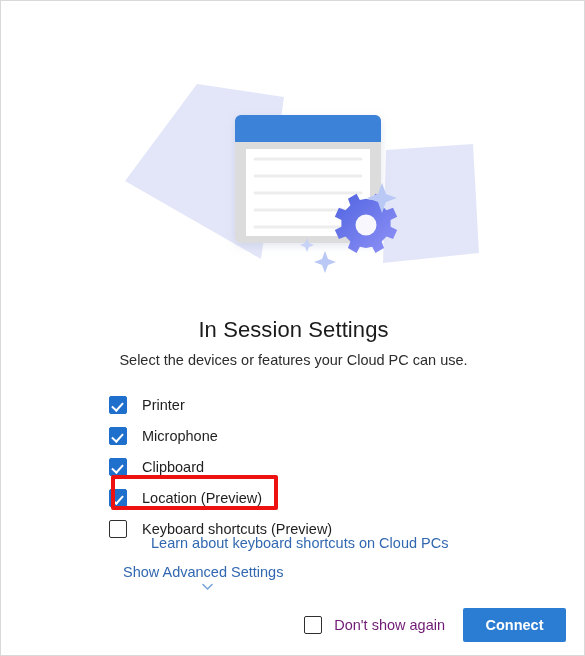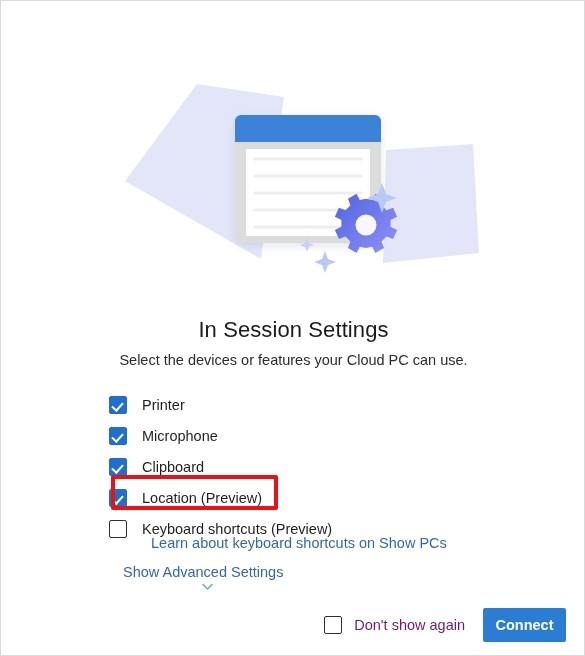--- a/index.html
+++ b/index.html
@@ -163,21 +163,21 @@
     align-items: center;
     margin-right: 18px;
   }
   .dontshow-label {
     margin-left: 12px;
     font-size: 14.5px;
     color: #701a75;
     white-space: nowrap;
   }
   .connect-button {
-    width: 83px;
+    width: 103px;
     height: 34px;
     background: #2b7cd3;
     color: #ffffff;
     font-size: 14.5px;
     font-weight: bold;
     font-family: "Liberation Sans", sans-serif;
     border: none;
     border-radius: 2px;
     cursor: pointer;
     display: flex;
@@ -269,21 +269,21 @@
 
     <div class="option-row">
       <span class="cbox unchecked"></span>
       <span class="option-label">Keyboard shortcuts (Preview)</span>
     </div>
 
   </div>
 
   <div class="annotation-box"></div>
 
-  <a class="learn-link" href="#">Learn about keyboard shortcuts on Show PCs</a>
+  <a class="learn-link" href="#">Learn about keyboard shortcuts on Cloud PCs</a>
 
   <a class="advanced-toggle" href="#">
     <span>Show Advanced Settings</span>
     <span class="chevron-down">
       <svg width="13" height="13" viewBox="0 0 13 13" xmlns="http://www.w3.org/2000/svg">
         <path d="M2 4.5 L6.5 9 L11 4.5" fill="none" stroke="#7aa4da" stroke-width="1.6" stroke-linecap="round" stroke-linejoin="round"></path>
       </svg>
     </span>
   </a>
 

